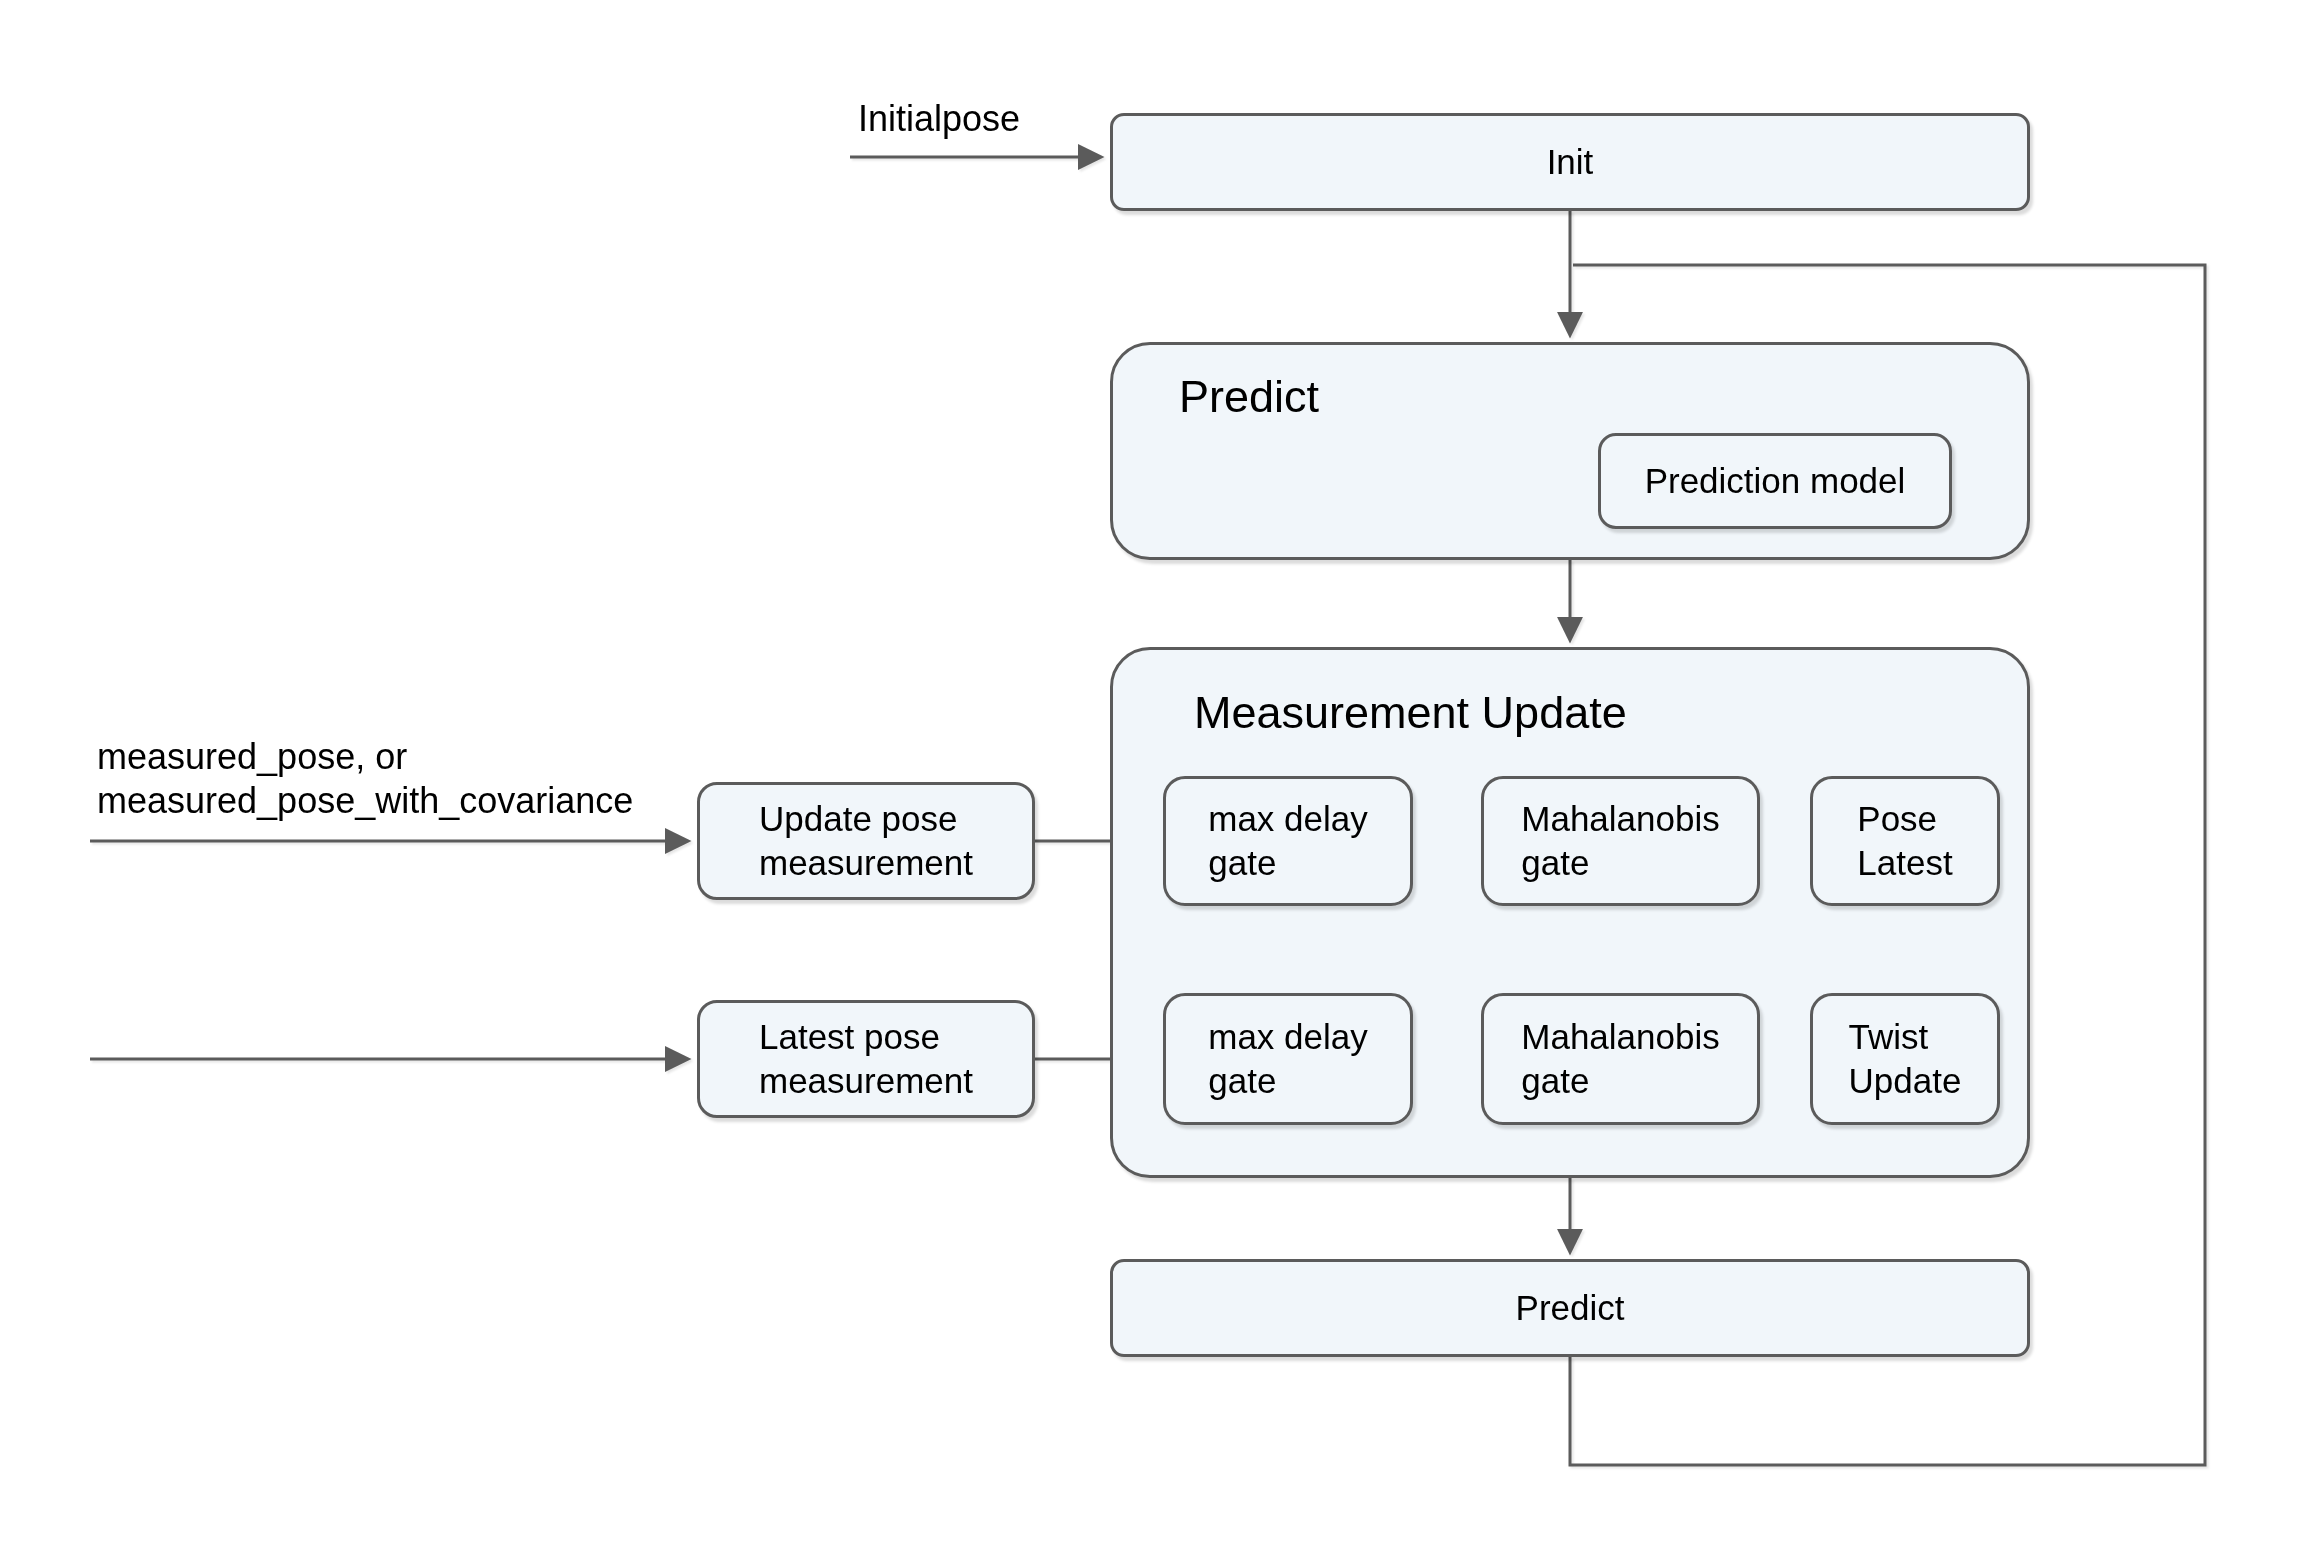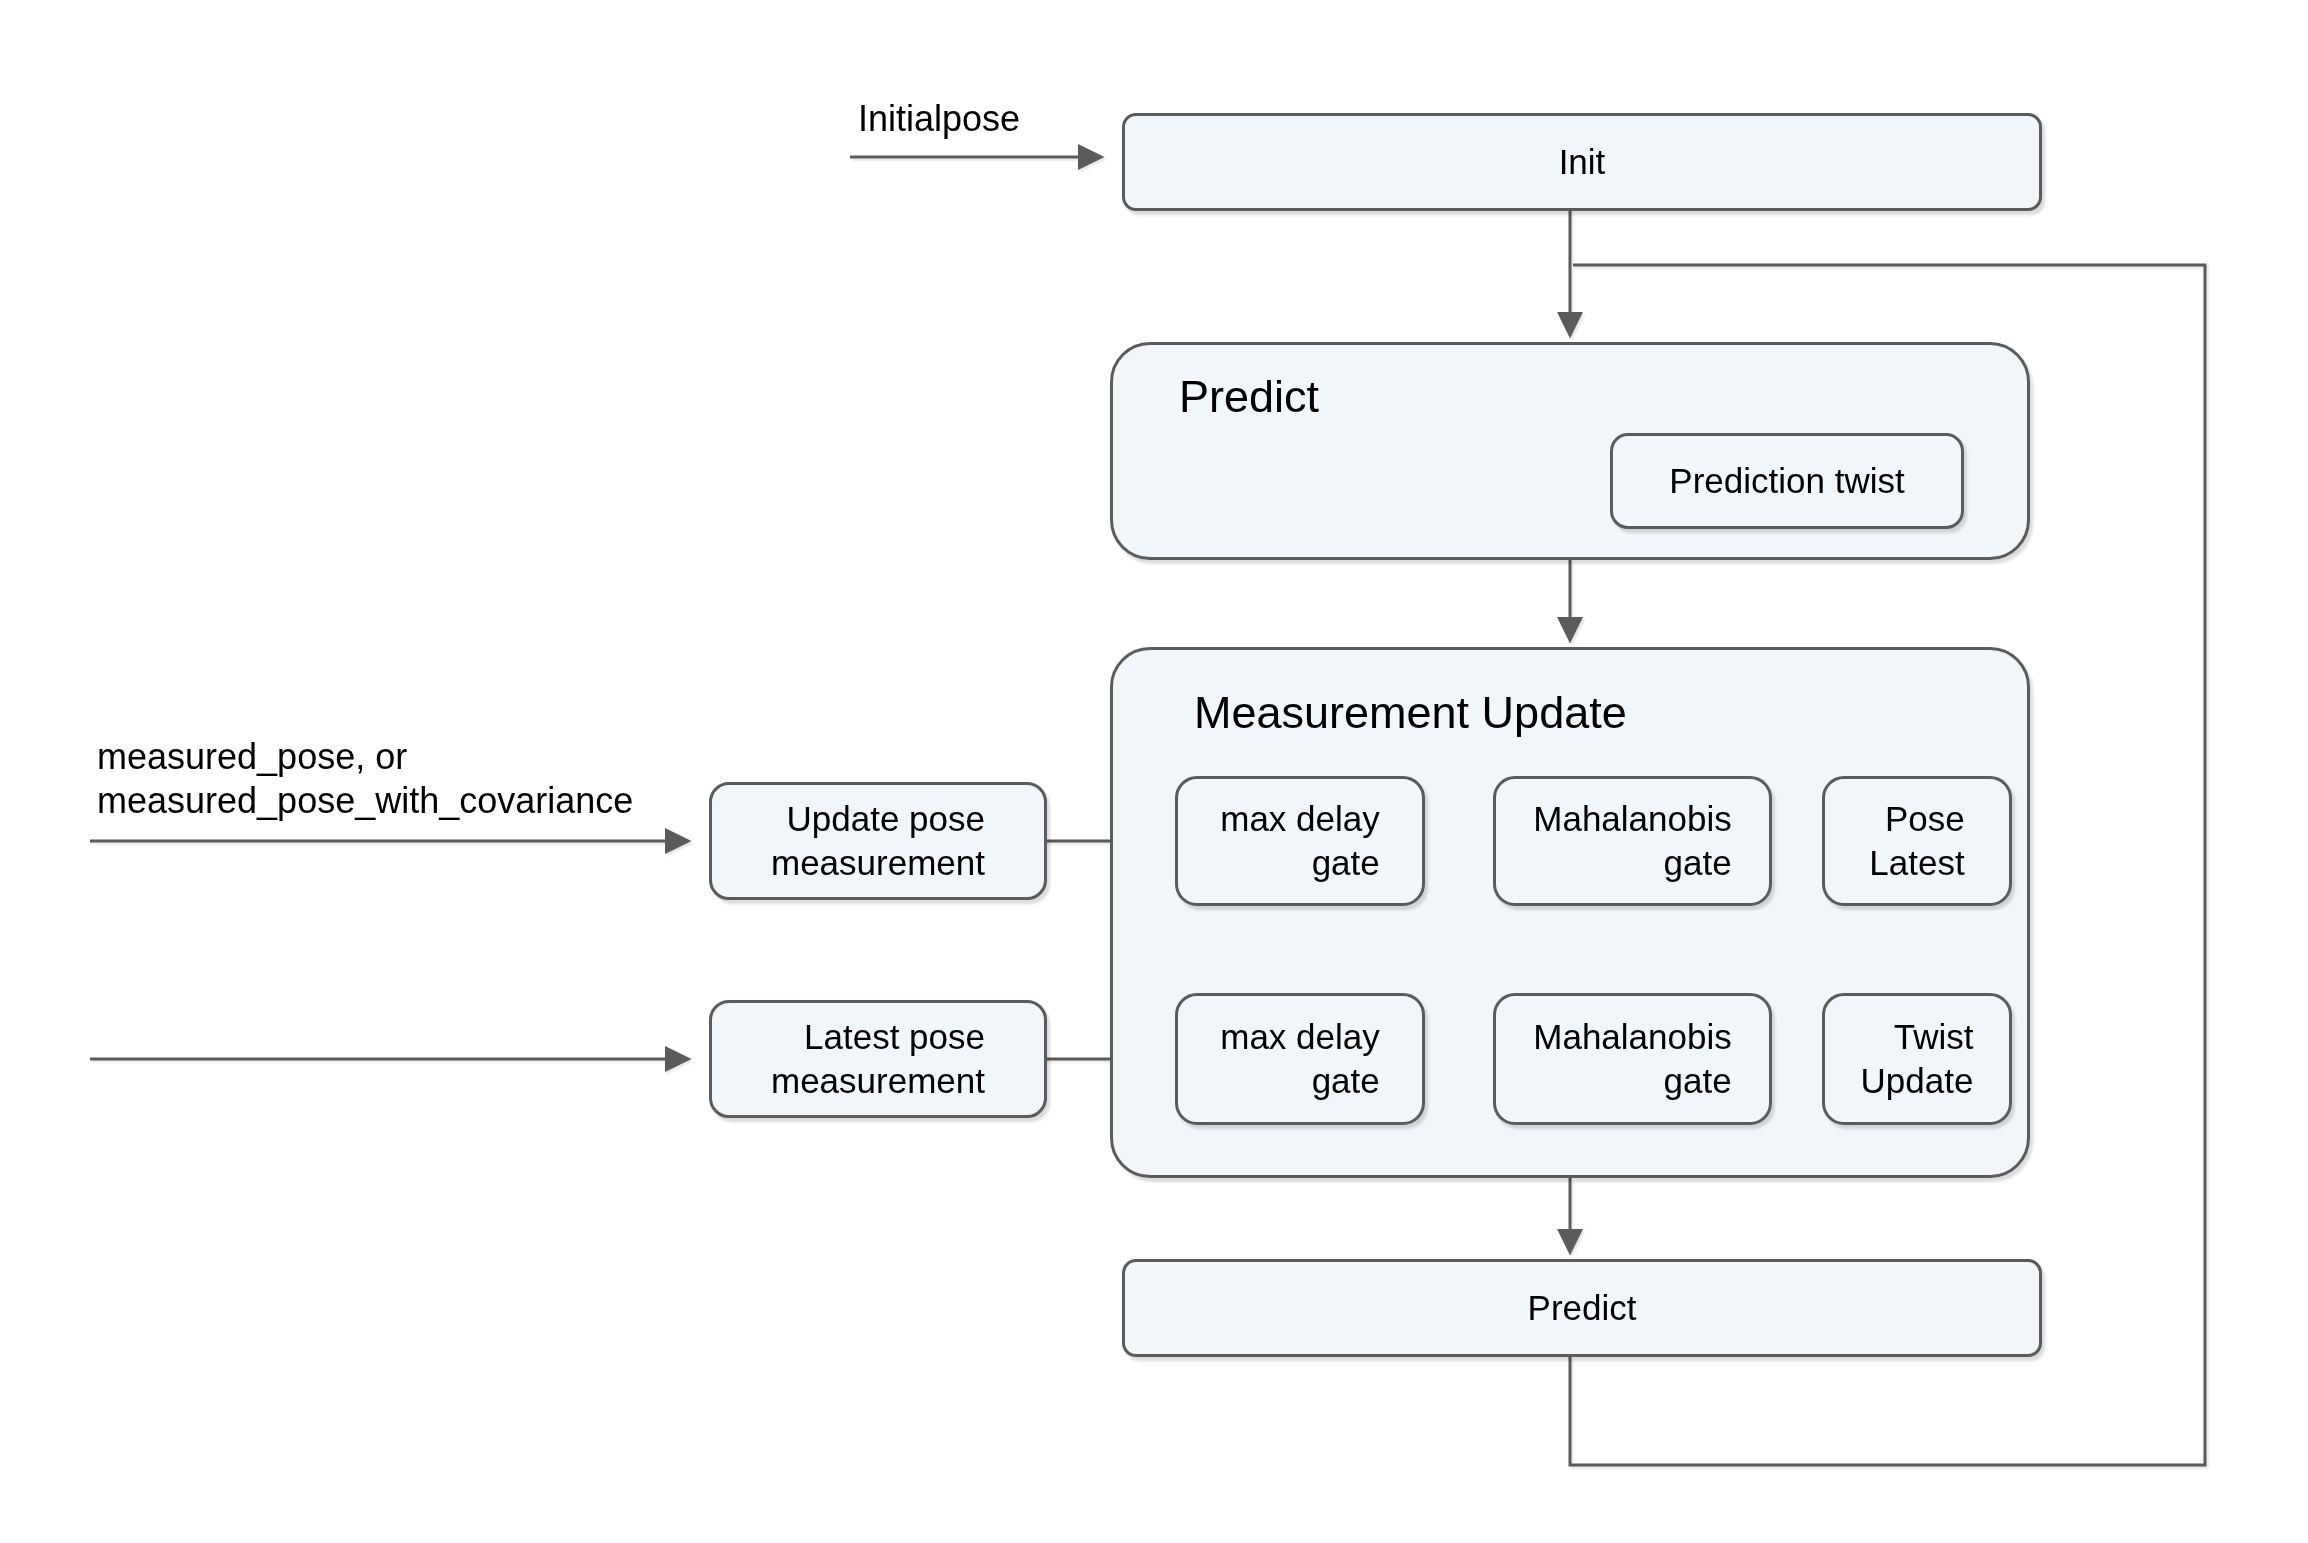--- a/index.html
+++ b/index.html
@@ -35,22 +35,21 @@
     position: absolute;
     box-sizing: border-box;
     background: var(--node-fill, #f1f6fa);
     border: 3px solid var(--node-border, #5b5b5b);
     box-shadow: 3px 4px 3px rgba(0,0,0,0.14);
   }
   .node.centered {
     display: flex;
     align-items: center;
     justify-content: center;
-    text-align: right;
-    margin-left: 12px;
+    text-align: left;
   }
   .lbl {
     white-space: pre-line;
     font-size: 35px;
     line-height: 44px;
     color: var(--text, #000000);
   }
   .container-title {
     position: absolute;
     font-size: 45px;
@@ -98,21 +97,21 @@
 
   <div class="node centered" style="left:1110px; top:113px; width:920px; height:98px; border-radius:14px;">
     <span class="lbl">Init</span>
   </div>
 
   <div class="node" style="left:1110px; top:342px; width:920px; height:218px; border-radius:40px;">
     <span class="container-title" style="left:66px; top:30px;">Predict</span>
   </div>
 
   <div class="node centered" style="left:1598px; top:433px; width:354px; height:96px; border-radius:18px;">
-    <span class="lbl">Prediction twist</span>
+    <span class="lbl">Prediction model</span>
   </div>
 
   <div class="node" style="left:1110px; top:647px; width:920px; height:531px; border-radius:40px;">
     <span class="container-title" style="left:53px; top:41px;margin-left:28px;">Measurement Update</span>
   </div>
 
   <div class="node centered" style="left:697px; top:782px; width:338px; height:118px; border-radius:20px;">
     <span class="lbl">Update pose
 measurement</span>
   </div>

